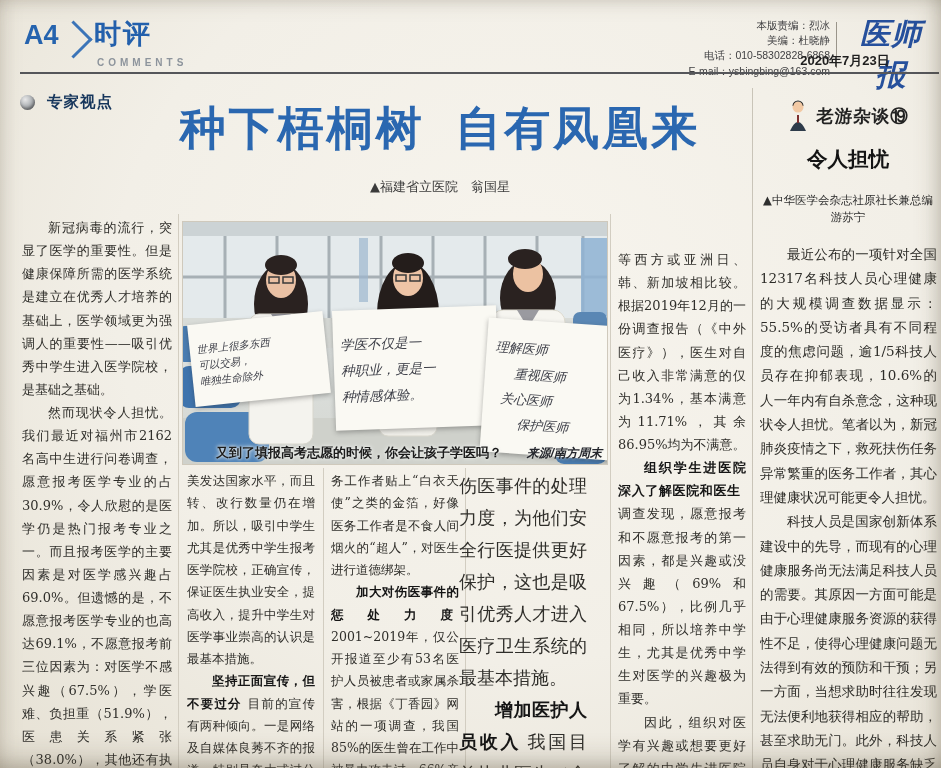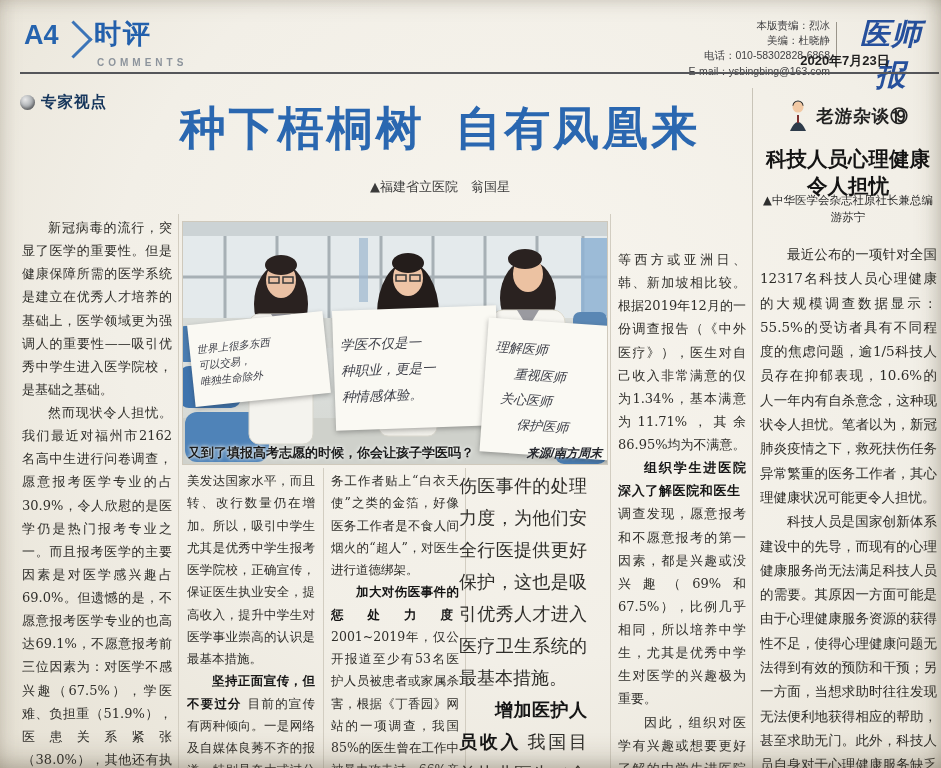--- a/index.html
+++ b/index.html
@@ -27,21 +27,21 @@
   .section-cn{position:absolute;left:94px;top:16px;font-size:27px;font-weight:900;color:#2360ac;letter-spacing:2px;}
   .section-en{position:absolute;left:97px;top:57px;font-size:10px;letter-spacing:4px;color:#8d949c;font-weight:bold;}
   .mast-info{position:absolute;right:111px;top:18px;text-align:right;font-size:10.5px;line-height:1.45;color:#3f3f41;}
   .mast-divider{position:absolute;left:836px;top:22px;width:1px;height:46px;background:#9a958a;}
   .paper-name{position:absolute;left:845px;top:14px;width:92px;text-align:center;
     font-family:"DejaVu Serif","Liberation Serif",serif;font-style:italic;font-weight:bold;
     font-size:30px;color:#26509c;letter-spacing:1px;}
   .issue-date{position:absolute;left:796px;top:52px;width:98px;text-align:center;font-size:13px;font-weight:bold;color:#1f1f1f;}
   .header-rule{position:absolute;left:20px;right:2px;top:72px;height:2px;background:#55565a;}
   
-  .kicker{position:absolute;left:20px;top:92px;display:flex;align-items:center;gap:6px;}
+  .kicker{position:absolute;left:20px;top:92px;display:flex;align-items:center;gap:12px;}
   .sphere{width:15px;height:15px;border-radius:50%;
     background:radial-gradient(circle at 35% 30%, #e8e8e8 0%, #b9bcbf 40%, #76797d 100%);
     box-shadow:inset -1px -2px 3px rgba(0,0,0,.35);}
   .kicker-label{font-size:15.5px;font-weight:bold;color:#16365c;letter-spacing:1px;}
   .headline{position:absolute;left:128px;top:98px;width:624px;text-align:center;
     font-size:46px;font-weight:900;color:#2a67b0;letter-spacing:3px;white-space:nowrap;font-family:Liberation Mono, monospace;}
   .byline{position:absolute;left:128px;top:178px;width:624px;text-align:center;
     font-size:13px;color:#3a3a3a;font-family:"DejaVu Serif",serif;}
   
   .col{position:absolute;font-family:"DejaVu Serif","Liberation Serif",serif;
@@ -69,21 +69,21 @@
     display:flex;flex-direction:column;justify-content:center;padding:4px 7px;}
   .sign div{white-space:nowrap;}
   .sign-left{left:8px;top:96px;width:122px;height:74px;transform:rotate(-6deg);font-size:10.5px;line-height:1.55;}
   .sign-mid{left:151px;top:86px;width:150px;height:112px;transform:rotate(-2deg);font-size:13.5px;line-height:1.95;}
   .sign-right{left:301px;top:100px;width:118px;height:126px;transform:rotate(4deg);font-size:13px;line-height:1.95;}
   .sign-right .i1{margin-left:2px;}.sign-right .i2{margin-left:22px;}
   .sign-right .i3{margin-left:10px;}.sign-right .i4{margin-left:28px;}
   .photo-caption-row{position:absolute;left:5px;right:5px;bottom:2px;display:flex;
     justify-content:space-between;align-items:flex-end;}
   .photo-caption{font-size:13px;font-weight:bold;color:#1b1b1b;
-    text-shadow:0 0 3px #eef0ee,0 0 5px #eef0ee;}
+    text-shadow:0 0 3px #eef0ee,0 0 5px #eef0ee;margin-left:28px;}
   .photo-credit{font-size:12px;font-weight:bold;font-style:italic;color:#24262c;
     text-shadow:0 0 3px #eef0ee;}
   
   .sb-header{position:absolute;left:758px;top:100px;width:180px;display:flex;
     align-items:center;justify-content:center;gap:7px;}
   .sb-header-label{font-size:17.5px;font-weight:900;color:#222;letter-spacing:1px;}
   .sb-title{position:absolute;left:757px;top:146px;width:182px;text-align:center;
     font-size:20.5px;font-weight:900;color:#141414;line-height:1.3;}
   .sb-byline{position:absolute;left:759px;top:192px;width:178px;text-align:center;
     font-size:11.5px;color:#2e2e2e;line-height:1.5;font-family:"DejaVu Serif",serif;}
@@ -239,21 +239,20 @@
   <div class="sb-header">
     <svg width="22" height="32" viewBox="0 0 22 32">
       <circle cx="11" cy="7" r="5.5" fill="#f2c9a4"></circle>
       <path d="M5.5,6 a5.5,5.5 0 0 1 11,0 l-1,-0.5 a4.5,4 0 0 0 -9,0 Z" fill="#232323"></path>
       <path d="M3,31 Q11,13 19,31 Z" fill="#2e3b4a"></path>
       <rect x="10" y="15" width="2" height="8" fill="#7d2f2f"></rect>
     </svg>
     <span class="sb-header-label">老游杂谈⑲</span>
   </div>
   <div class="sb-title">
-    <div>科技人员心理健康</div>
     <div>令人担忧</div>
   </div>
   <div class="sb-byline">▲中华医学会杂志社原社长兼总编　游苏宁</div>
   <div class="sb-body">
     <p>最近公布的一项针对全国12317名科技人员心理健康的大规模调查数据显示：55.5%的受访者具有不同程度的焦虑问题，逾1/5科技人员存在抑郁表现，10.6%的人一年内有自杀意念，这种现状令人担忧。笔者以为，新冠肺炎疫情之下，救死扶伤任务异常繁重的医务工作者，其心理健康状况可能更令人担忧。</p>
     <p>科技人员是国家创新体系建设中的先导，而现有的心理健康服务尚无法满足科技人员的需要。其原因一方面可能是由于心理健康服务资源的获得性不足，使得心理健康问题无法得到有效的预防和干预；另一方面，当想求助时往往发现无法便利地获得相应的帮助，甚至求助无门。此外，科技人员自身对于心理健康服务缺乏了解和污名化的倾向也成为他们使用心理健康服务的绊脚石。有鉴于此，针对科技人员心理健康应采取的措施包括：逐步建立和完善心理健康服务制度体系</p>
   </div>
 
 </div>
 

